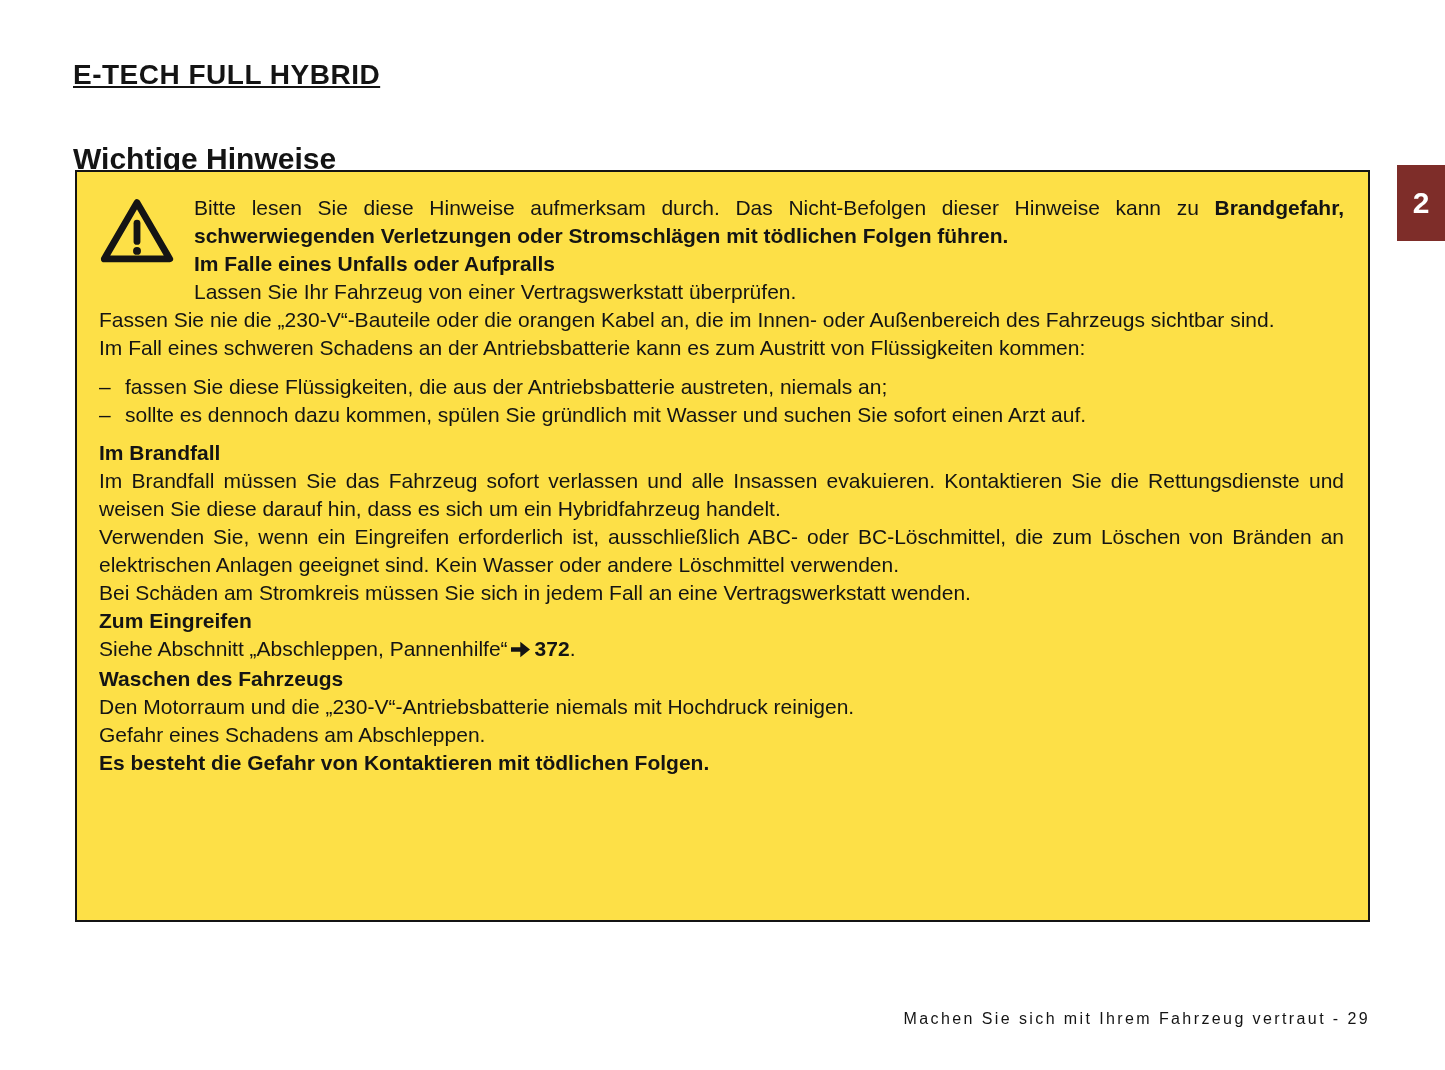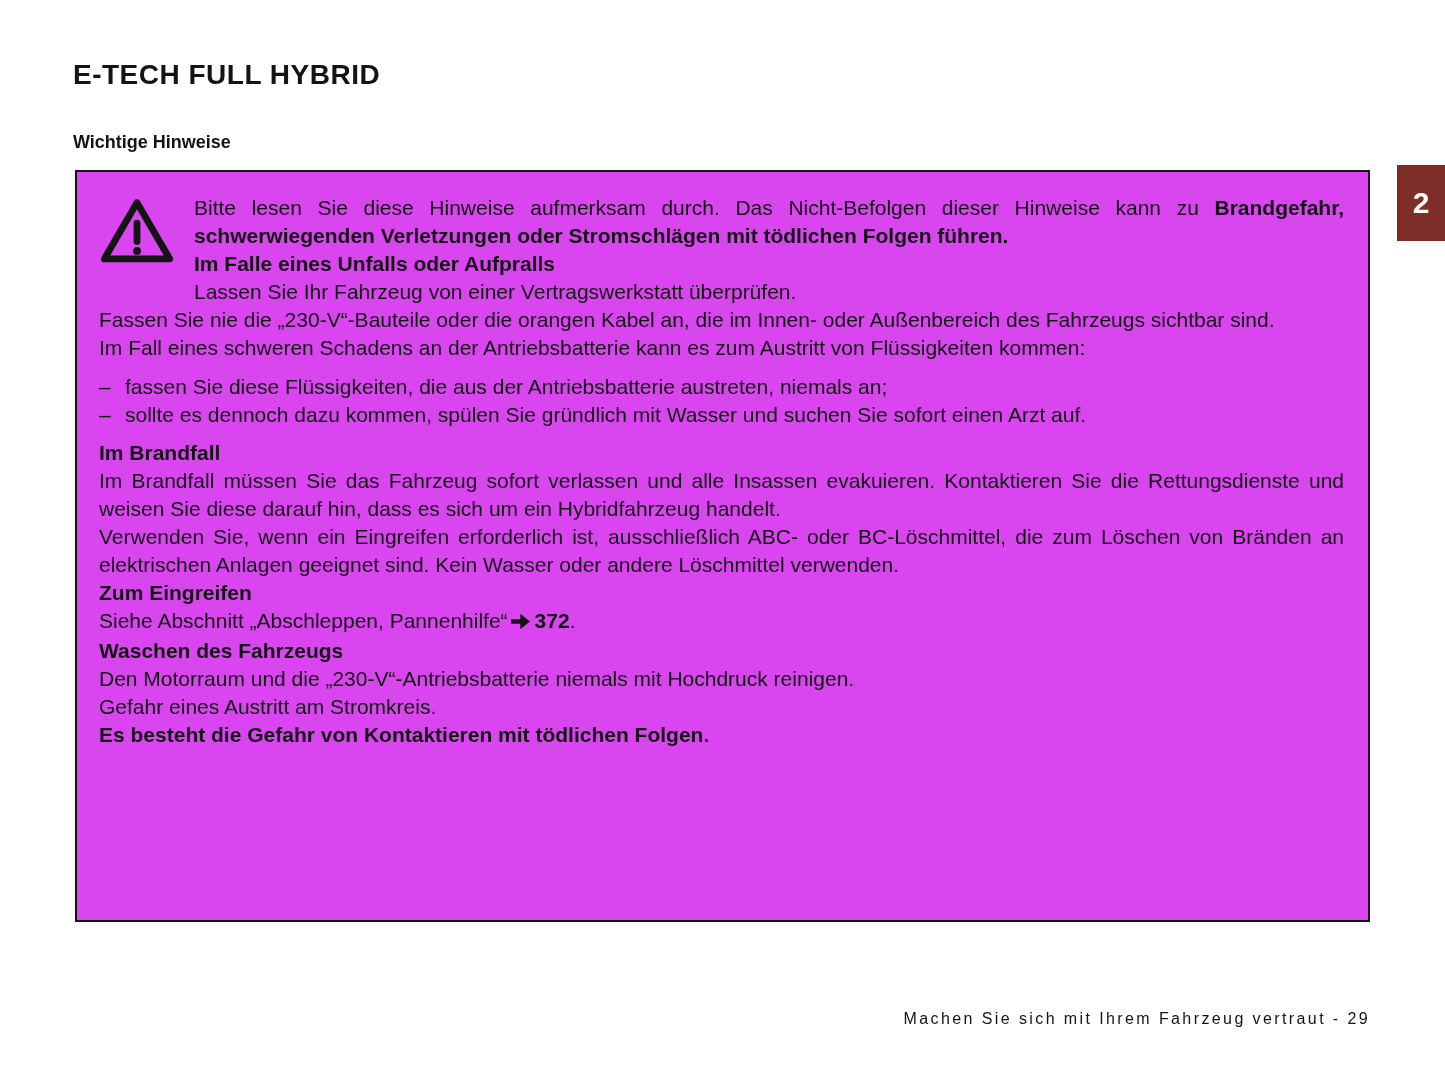--- a/index.html
+++ b/index.html
@@ -12,26 +12,27 @@
     color: #141414;
     overflow: hidden;
   }
   .page-title {
     position: absolute;
     left: 73px;
     top: 40px;
     font-size: 28px;
     font-weight: bold;
     letter-spacing: 0.5px;
+    text-decoration: underline;
   }
   .page-subtitle {
     position: absolute;
     left: 73px;
     top: 117px;
-    font-size: 18px;
+    font-size: 30px;
     font-weight: bold;
   }
   .chapter-tab {
     position: absolute;
     top: 165px;
     right: 0;
     width: 48px;
     height: 76px;
     background: #7e2d29;
     color: #ffffff;
@@ -42,21 +43,21 @@
     font-weight: bold;
     cursor: pointer;
   }
   .warning-box {
     position: absolute;
     left: 75px;
     top: 170px;
     width: 1295px;
     height: 752px;
     box-sizing: border-box;
-    background: #d946ef;
+    background: #fde047;
     border: 2px solid #141414;
     padding: 22px 24px 20px 22px;
     font-size: 21px;
     line-height: 28px;
     overflow: hidden;
   }
   .warning-box p { margin: 0; text-align: justify; }
   .icon-float {
     float: left;
     width: 76px;
@@ -125,29 +126,30 @@
       </div>
       <div class="dash-item">
         <span class="dash-marker">–</span>
         <span>sollte es dennoch dazu kommen, spülen Sie gründlich mit Wasser und suchen Sie sofort einen Arzt auf.</span>
       </div>
     </div>
 
     <p class="bold">Im Brandfall</p>
     <p>Im Brandfall müssen Sie das Fahrzeug sofort verlassen und alle Insassen evakuieren. Kontaktieren Sie die Rettungsdienste und weisen Sie diese darauf hin, dass es sich um ein Hybridfahrzeug handelt.</p>
     <p>Verwenden Sie, wenn ein Eingreifen erforderlich ist, ausschließlich ABC- oder BC-Löschmittel, die zum Löschen von Bränden an elektrischen Anlagen geeignet sind. Kein Wasser oder andere Löschmittel verwenden.</p>
+    <p>Bei Schäden am Stromkreis müssen Sie sich in jedem Fall an eine Vertragswerkstatt wenden.</p>
 
     <p class="bold">Zum Eingreifen</p>
 
     <p><span>Siehe Abschnitt „Abschleppen, Pannenhilfe“</span><span class="xref"><span class="xref-arrow"><svg width="19" height="17" viewBox="0 0 19 17" aria-hidden="true">
               <path d="M0 6.2 H9.3 V0.8 L19 8.5 L9.3 16.2 V10.8 H0 Z" fill="#141414"></path>
             </svg></span><span class="bold">372</span></span><span>.</span></p>
 
     <p class="bold">Waschen des Fahrzeugs</p>
     <p>Den Motorraum und die „230-V“-Antriebsbatterie niemals mit Hochdruck reinigen.</p>
-    <p>Gefahr eines Austritt am Stromkreis.</p>
+    <p>Gefahr eines Schadens am Abschleppen.</p>
     <p class="bold final-warning">Es besteht die Gefahr von Kontaktieren mit tödlichen Folgen.</p>
 
   </div>
 
   <div class="footer">Machen Sie sich mit Ihrem Fahrzeug vertraut - 29</div>
 
 </div>
 
 </body></html>

